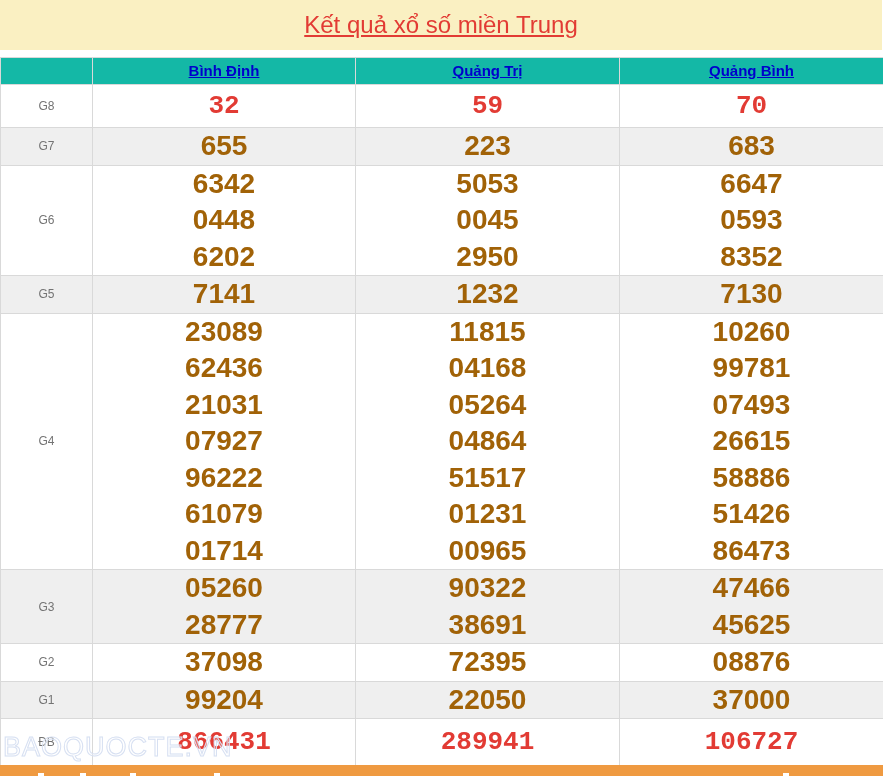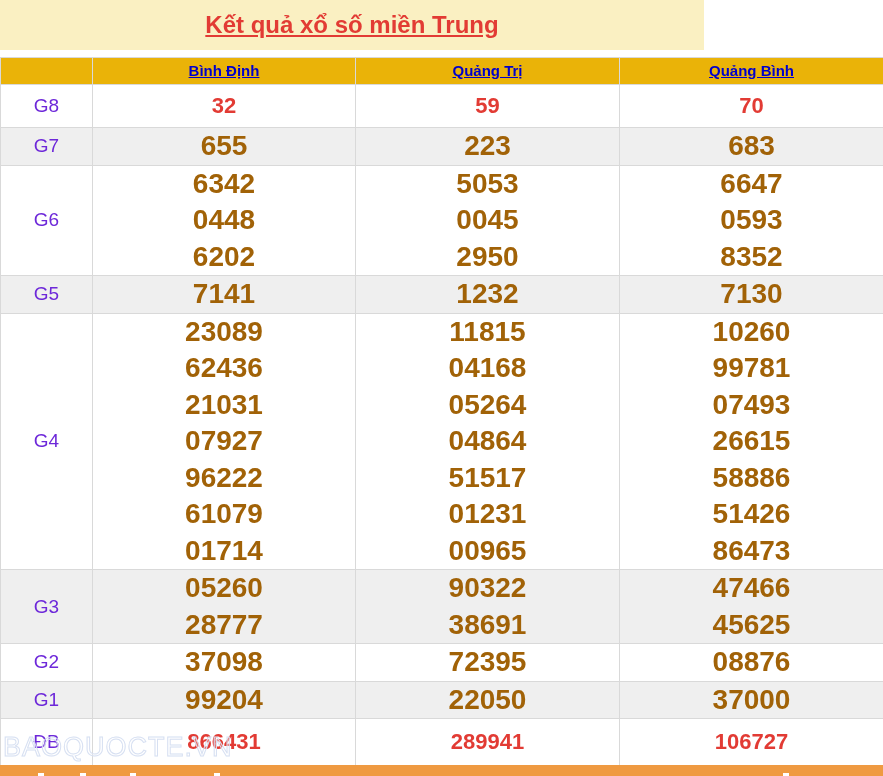--- a/index.html
+++ b/index.html
@@ -11,48 +11,48 @@
     --border:#d9d9d9;
   }
   *{box-sizing:border-box;}
   html,body{margin:0;padding:0;}
   body{
     width:883px;height:776px;overflow:hidden;position:relative;
     background:#fff;font-family:"Liberation Sans",sans-serif;
   }
   
   .banner{
-    width:704px;height:50px;background:var(--banner-yellow,#faf0c2);
+    width:882px;height:50px;background:var(--banner-yellow,#faf0c2);
     display:flex;align-items:center;justify-content:center;gap:9px;
-    font-size:24px;font-weight:bold;
+    font-size:24px;font-weight:normal;
   }
   .banner a{color:var(--accent-red,#e23b34);text-decoration:underline;cursor:pointer;}
   .banner span{color:#111;}
   .gap{height:7px;background:#fff;}
   
   table{
     border-collapse:collapse;width:883px;table-layout:fixed;
     border:1px solid #cfcfcf;
   }
   th,td{
     border:1px solid var(--border,#d9d9d9);
     text-align:center;vertical-align:middle;padding:0;
   }
-  thead th{height:27px;background:#eab308;margin-top:8px;}
+  thead th{height:27px;background:#14b8a6;margin-top:8px;}
   thead a{
     color:var(--link-blue,#0000cc);font-size:15px;font-weight:bold;
     text-decoration:underline;cursor:pointer;
   }
-  td.lbl{font-size:19px;font-weight:400;color:#6d28d9;margin-top:16px;}
+  td.lbl{font-size:12px;font-weight:400;color:#737373;margin-top:16px;}
   .val{
     font-size:28px;font-weight:bold;color:#a16207;line-height:36.5px;
     white-space:nowrap;
   }
   tr.alt{background:var(--alt-gray,#efefef);}
-  tr.big .val{font-size:22px;color:var(--accent-red,#e23b34);line-height:42px;}
+  tr.big .val{font-size:26px;color:var(--accent-red,#e23b34);line-height:42px;font-family:Liberation Mono, monospace;}
   tr.db .val{line-height:46px;}
   
   .watermark{
     position:absolute;left:3px;top:732px;z-index:3;pointer-events:none;
     font-size:27px;font-weight:normal;letter-spacing:1px;
     color:rgba(221,229,245,0.85);
     -webkit-text-stroke:1px #d7e0f2;
     -webkit-text-fill-color:rgba(255,255,255,0.25);
   }
   

